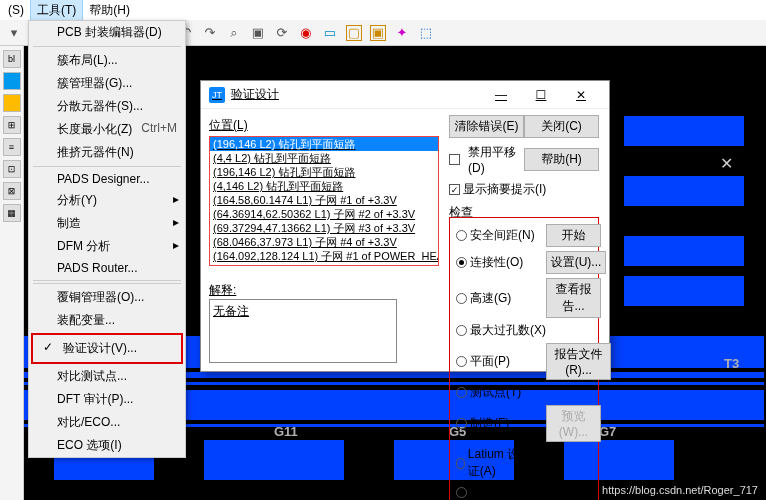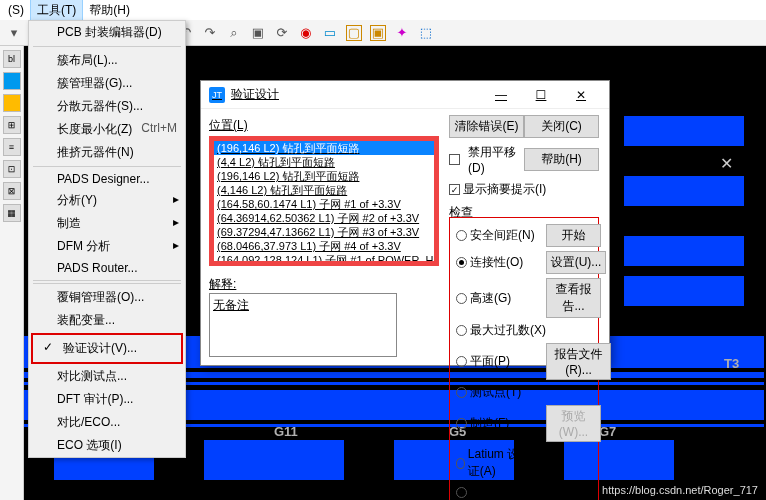--- a/index.html
+++ b/index.html
@@ -28,37 +28,37 @@
 .dd-highlight { border: 2px solid #d00; padding: 2px; margin: 1px 2px; }
 
 .dialog { position: absolute; left: 200px; top: 80px; width: 410px; background: #fff; border: 1px solid #888; box-shadow: 3px 3px 10px rgba(0,0,0,.4); z-index: 60; text-decoration: underline; }
 .dlg-title { height: 28px; background: #fff; display: flex; align-items: center; padding: 0 8px; border-bottom: 1px solid #eee; }
 .dlg-title-icon { width: 16px; height: 16px; background: #0a84ff; margin-right: 6px; display:flex; align-items:center; justify-content:center; color:#fff; font-size:9px; border-radius:2px; }
 .dlg-title-text { flex: 1; }
 .dlg-ctrl { width: 40px; text-align: center; }
 .dlg-body { padding: 8px; }
 
 .loc-label { margin-bottom: 2px; }
-.listbox { border: 5px solid #ef4444; width: 230px; height: 130px; overflow: hidden; background: #fff; }
+.listbox { border: 1px solid #ef4444; width: 230px; height: 130px; overflow: hidden; background: #fff; }
 .listbox .sel { background: #0a84ff; color: #fff; }
 .listbox div { padding: 0 3px; white-space: nowrap; font-size: 11px; line-height: 14px; }
 
 .btn { background: #e1e1e1; border: 1px solid #adadad; padding: 2px 0; width: 75px; text-align: center; display: inline-block; }
 .btn.disabled { color: #aaa; }
 
 .right-col { position: absolute; left: 248px; top: 34px; width: 150px; }
 .right-col > * { margin-bottom: 6px; }
 
 .check-group { border: 1px solid #d00; padding: 6px; display: grid; grid-template-columns: 90px auto; row-gap: 4px; align-items: center; }
 .radio-row { display: flex; align-items: center; gap: 3px; }
 .radio { width: 11px; height: 11px; border: 1px solid #555; border-radius: 50%; display:flex; align-items:center; justify-content:center; }
 .radio .dot { width: 5px; height: 5px; background: #000; border-radius: 50%; }
 .cb { width: 11px; height: 11px; border: 1px solid #555; display:flex; align-items:center; justify-content:center; font-size:9px; }
 
-.explain-label { margin-top: 10px; }
+.explain-label { margin-top: 16px; }
 .explain-box { border: 1px solid #888; width: 188px; height: 64px; padding: 3px; background: #fff; }
 
 .watermark { position: absolute; right: 8px; bottom: 4px; color: #ddd; font-size: 11px; z-index: 70; }
 </style>
 </head>
 <body>
 
 <div class="menubar">
   <span>(S)</span>
   <span class="active">工具(T)</span>

